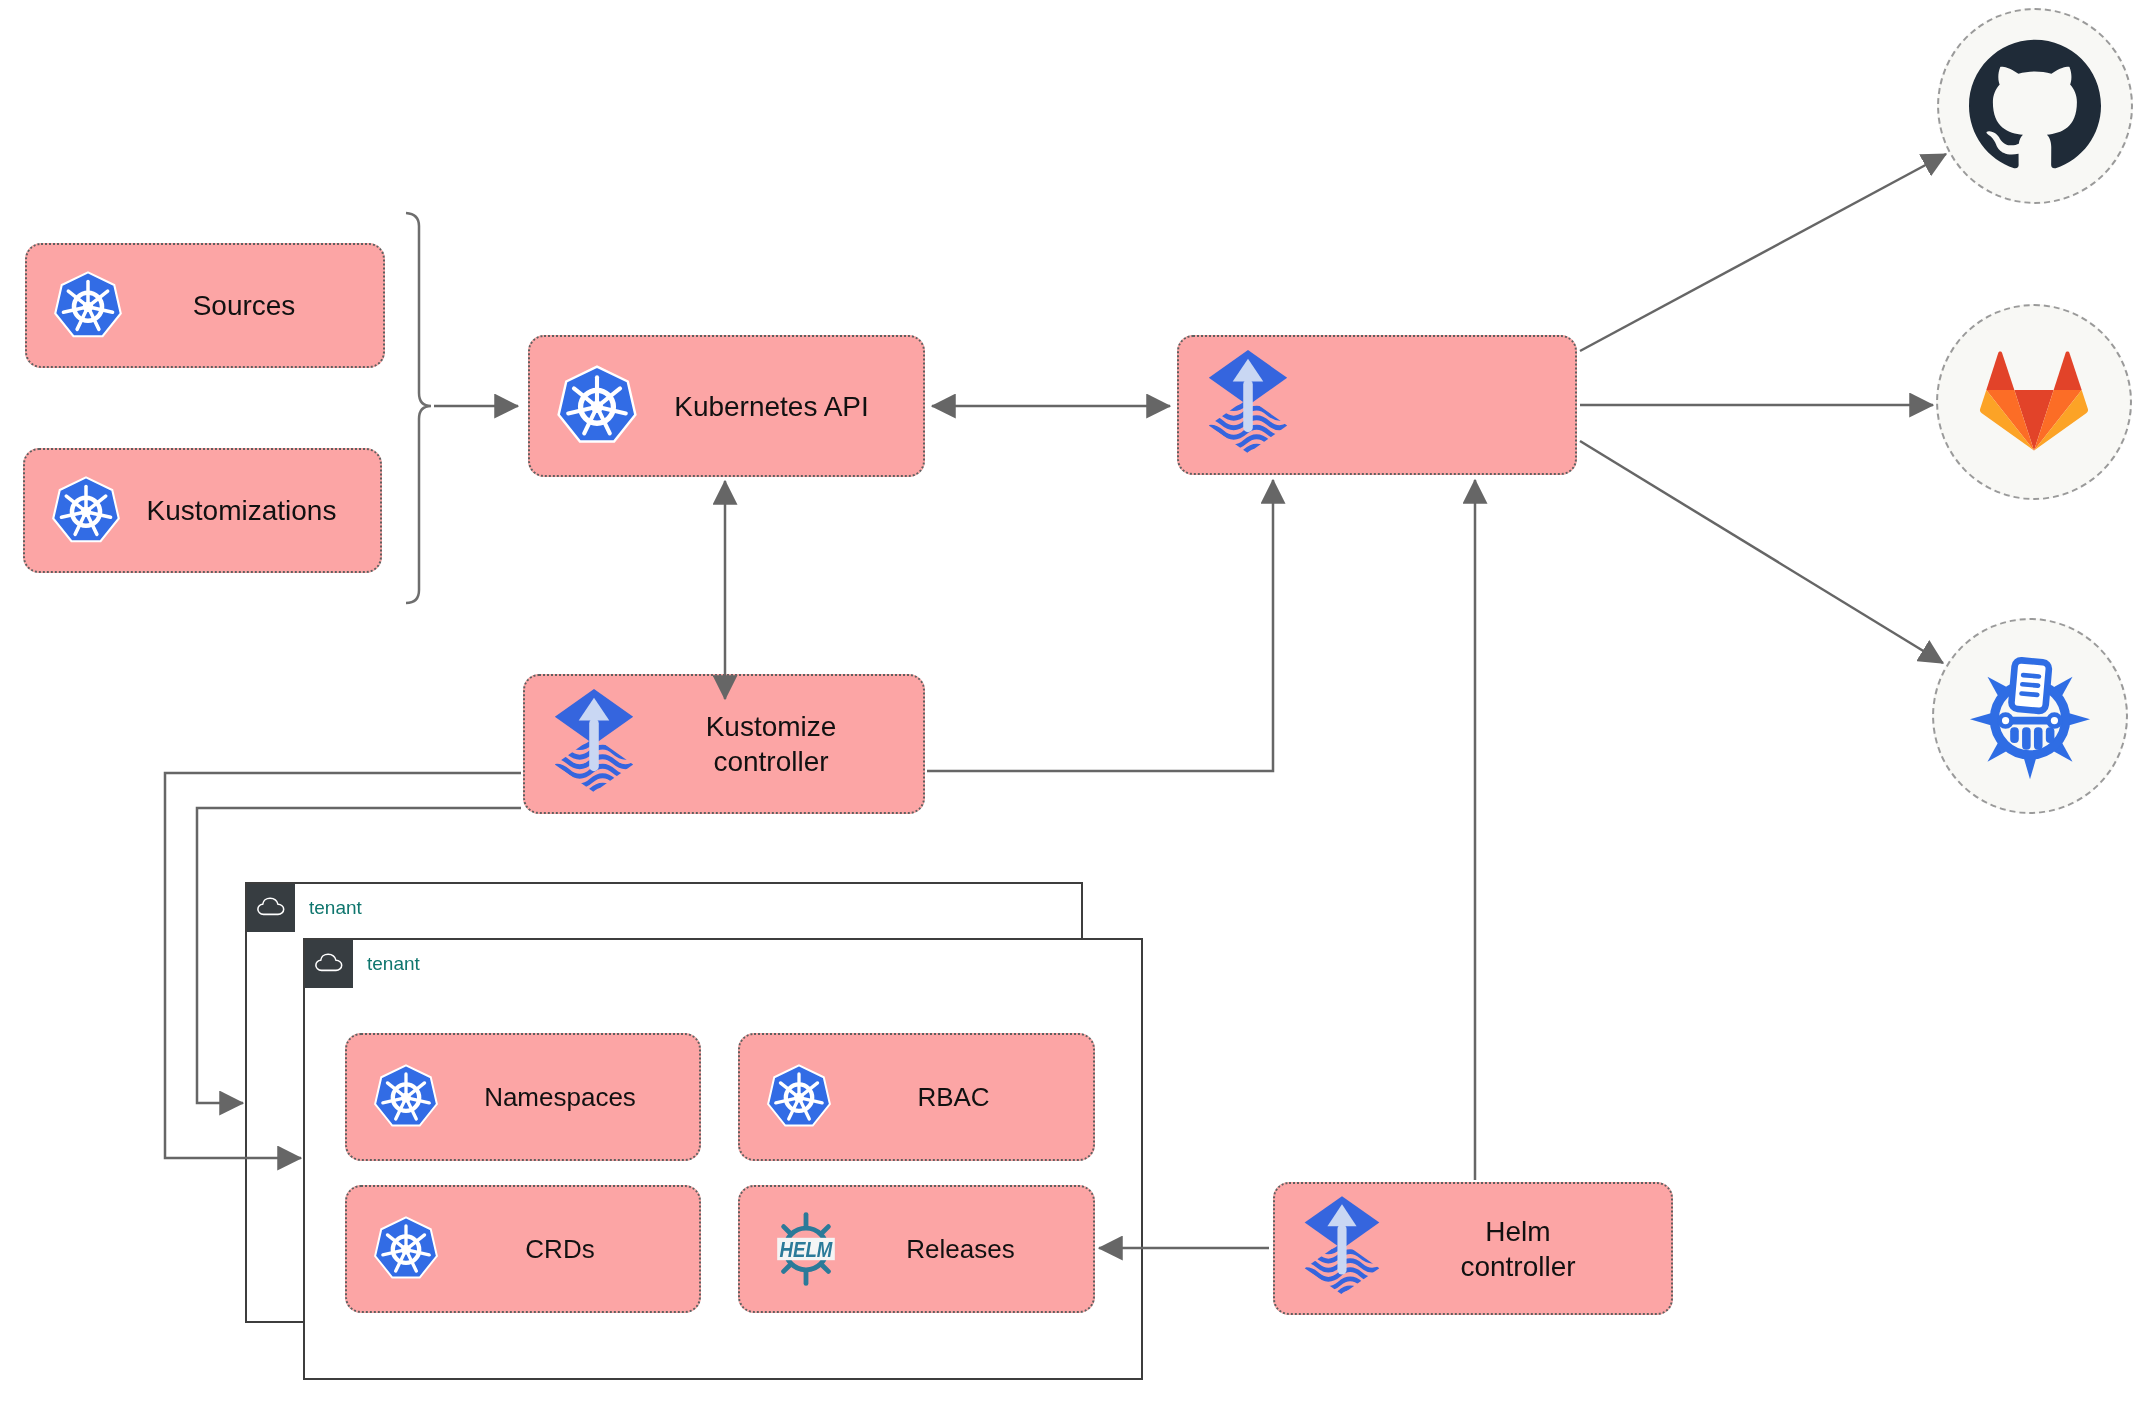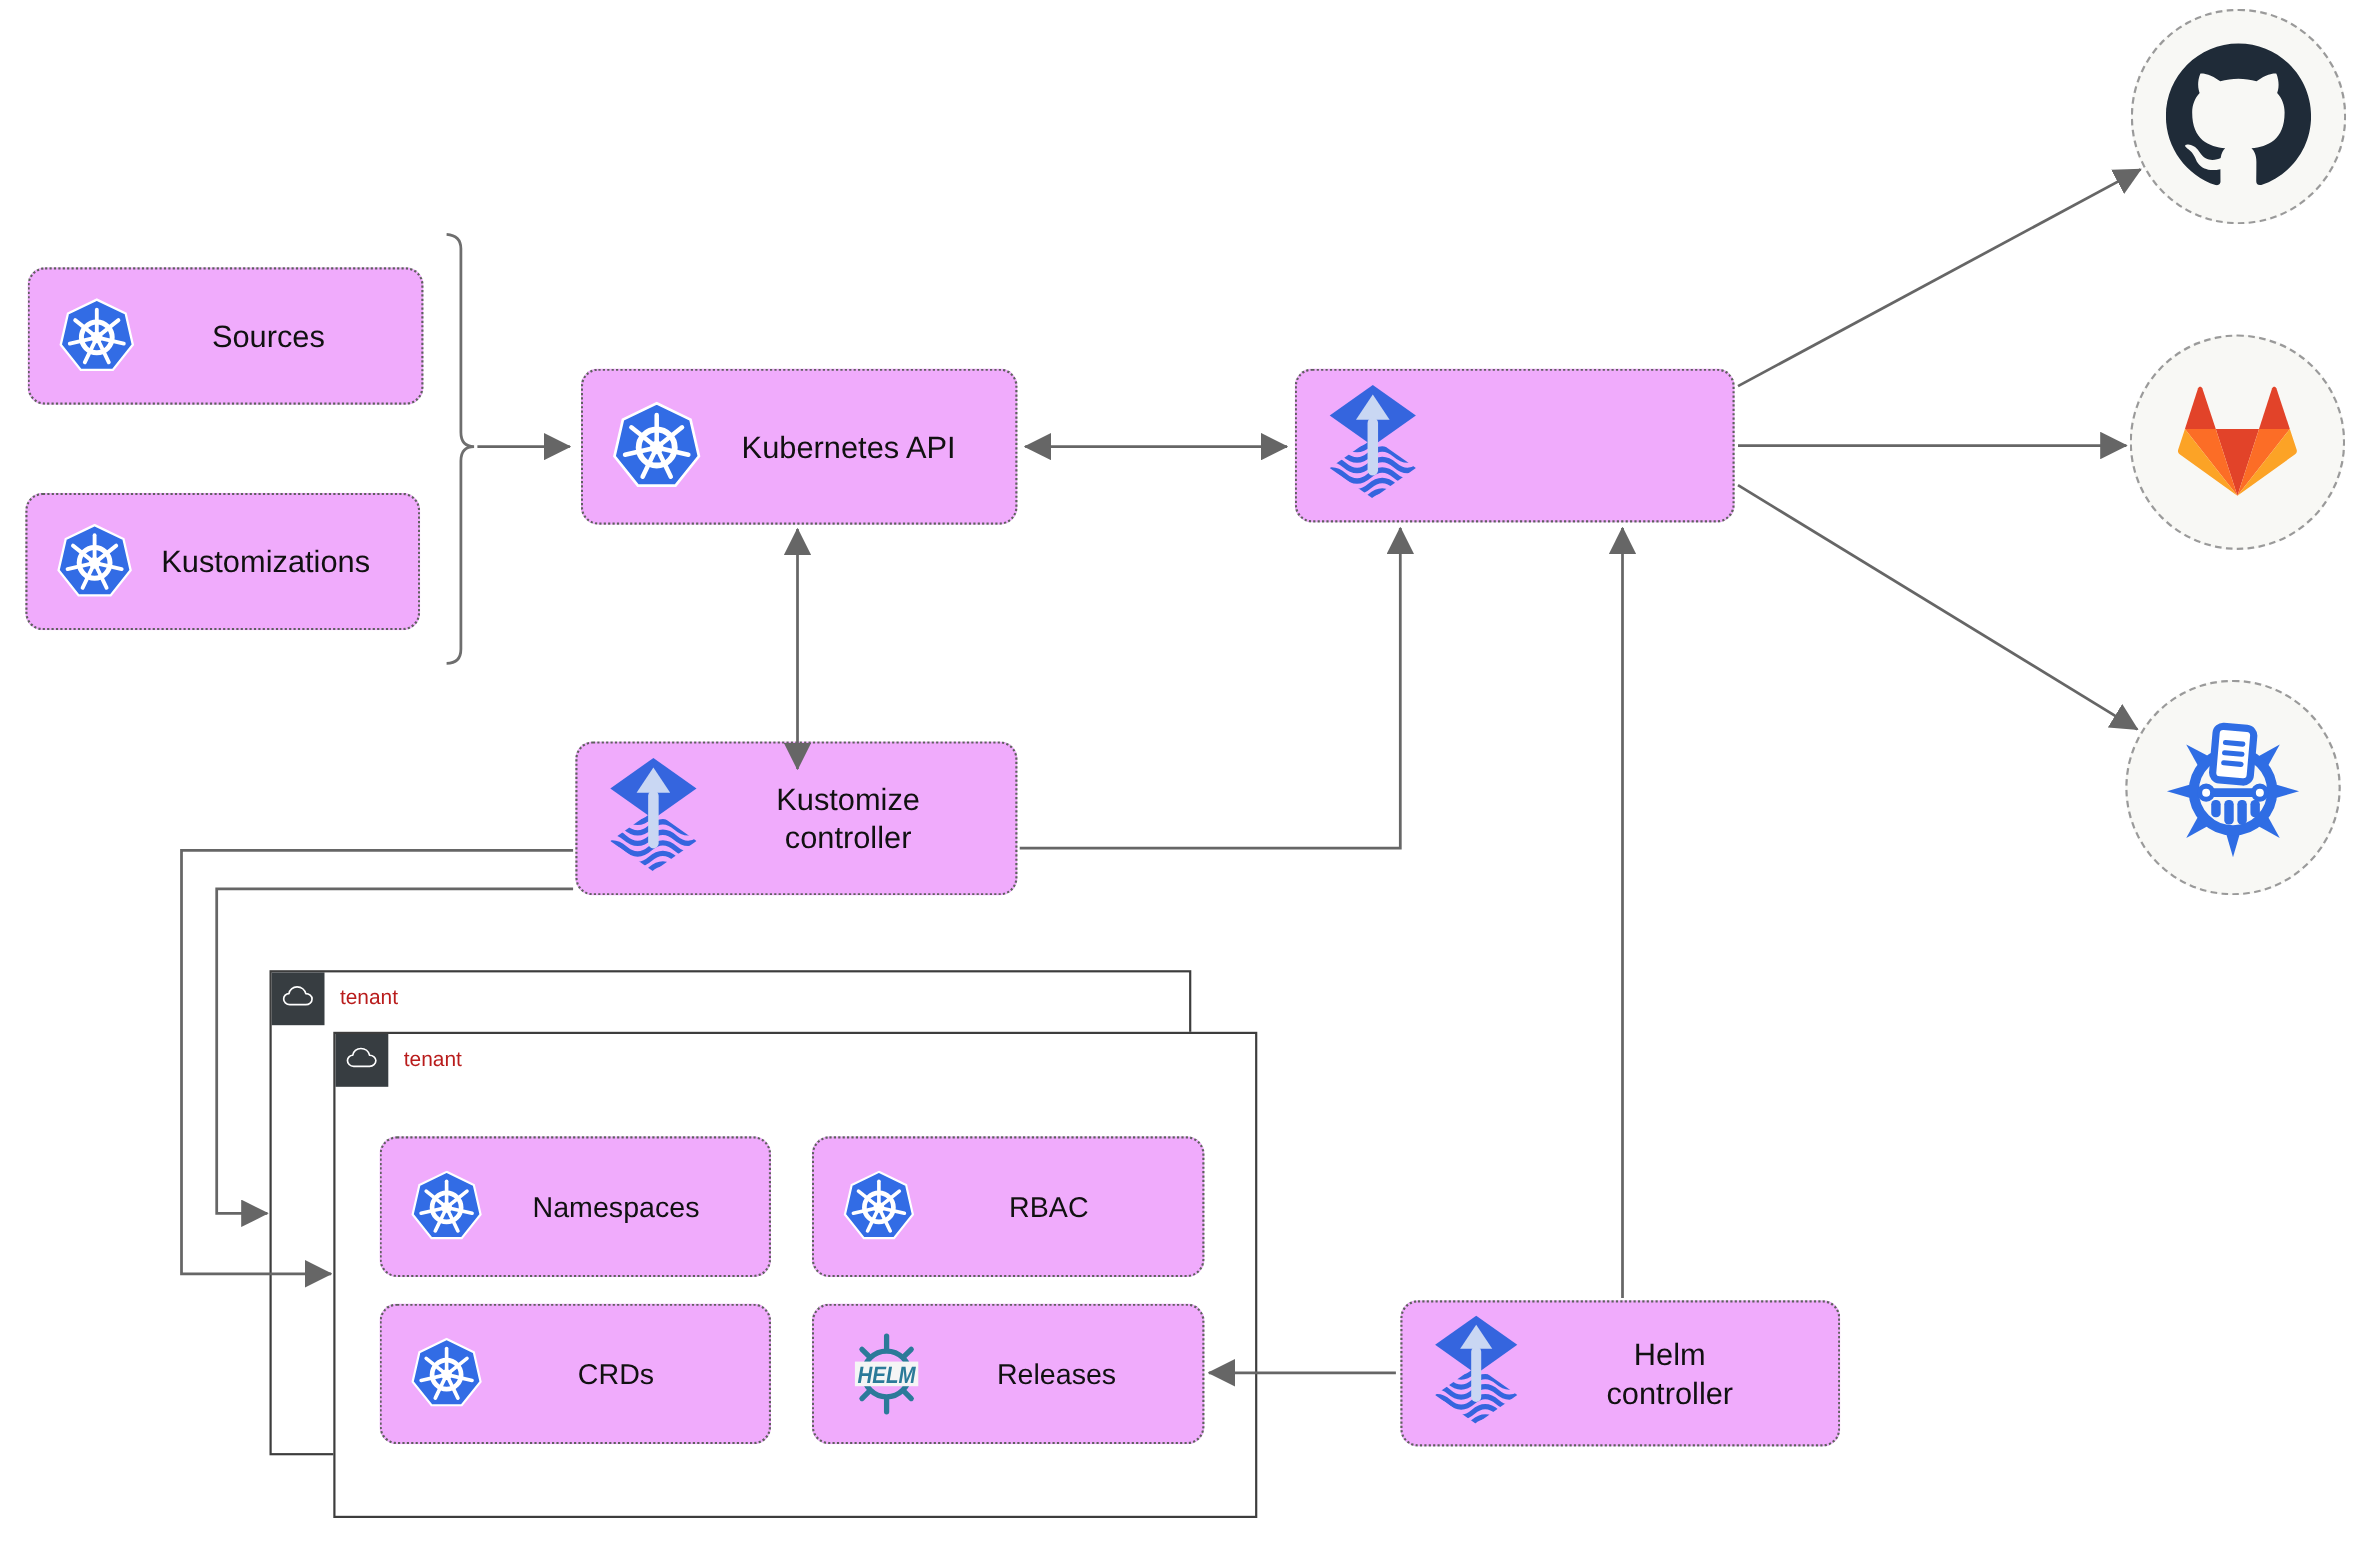--- a/index.html
+++ b/index.html
@@ -1,29 +1,29 @@
 <!DOCTYPE html>
 <html><head>
 <meta charset="utf-8">
 <style>
   html,body{margin:0;padding:0;background:#ffffff;font-family:"Liberation Sans",sans-serif;}
   #canvas{position:relative;width:2144px;height:1407px;background:#ffffff;overflow:hidden;}
-  .node{position:absolute;box-sizing:border-box;background:#f0abfc;border:2px dotted #5f5f5f;
+  .node{position:absolute;box-sizing:border-box;background:#fca5a5;border:2px dotted #5f5f5f;
         border-radius:16px;display:flex;align-items:center;z-index:3;}
   .node .icon{flex:0 0 auto;margin-left:26px;display:flex;align-items:center;justify-content:center;font-style:italic;}
   .node .label{flex:1 1 auto;text-align:center;color:#111;font-size:28px;line-height:1.25;
         padding-right:18px;display:flex;align-items:center;justify-content:center;}
   .node .label span{display:inline-block;}
   .node-2line .label span{max-width:180px;}
   .inner .label{font-size:26px;}
   .tenant{position:absolute;box-sizing:border-box;background:#ffffff;border:2px solid #3d3d3d;}
   .tenant .tab{position:absolute;left:0;top:0;width:48px;height:48px;background:#373d41;
         display:flex;align-items:center;justify-content:center;}
   .tenant .tenant-label{position:absolute;left:62px;top:0;height:48px;display:flex;align-items:center;
-        font-size:19px;color:#b91c1c;}
+        font-size:19px;color:#0f766e;}
   .endpoint{position:absolute;box-sizing:border-box;width:196px;height:196px;border-radius:50%;
         border:2px dashed #9a9a9a;background:#f8f8f5;display:flex;align-items:center;justify-content:center;z-index:2;}
   #connectors{position:absolute;left:0;top:0;z-index:10;pointer-events:none;}
 </style>
 </head>
 <body>
 
 <div id="canvas">
 
   <div class="tenant" style="left:245px;top:882px;width:838px;height:441px;z-index:1;">

